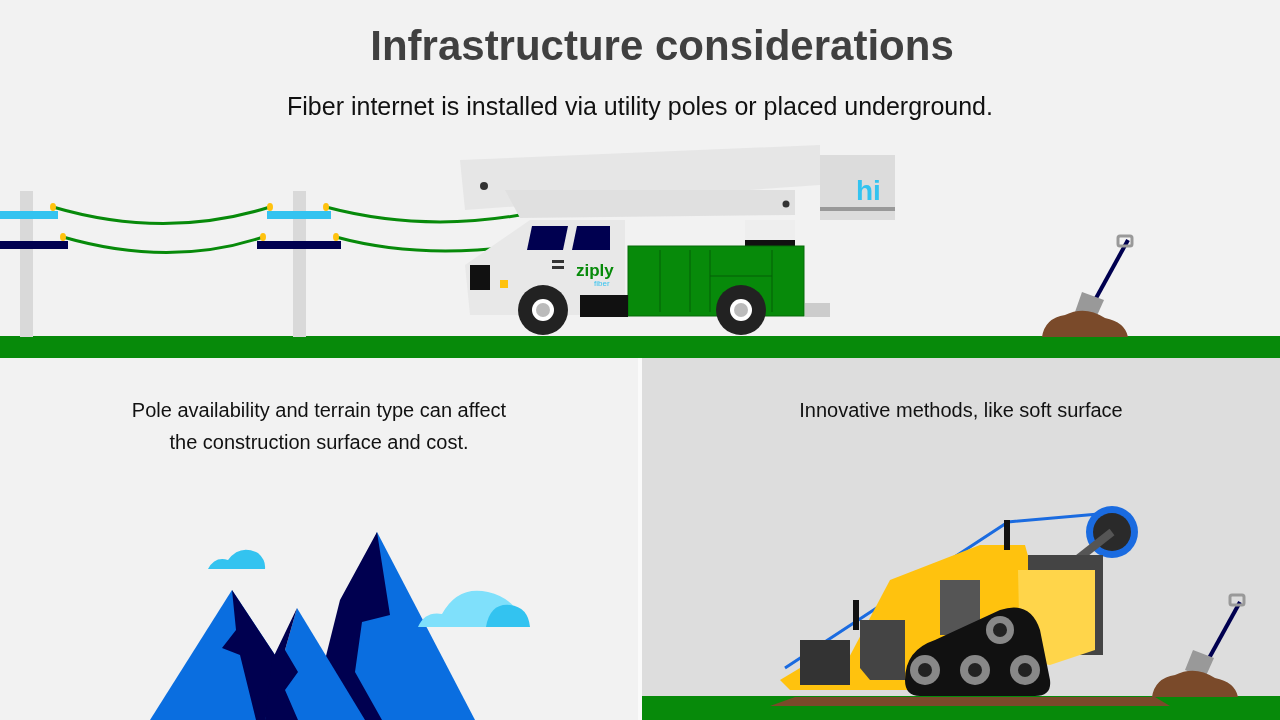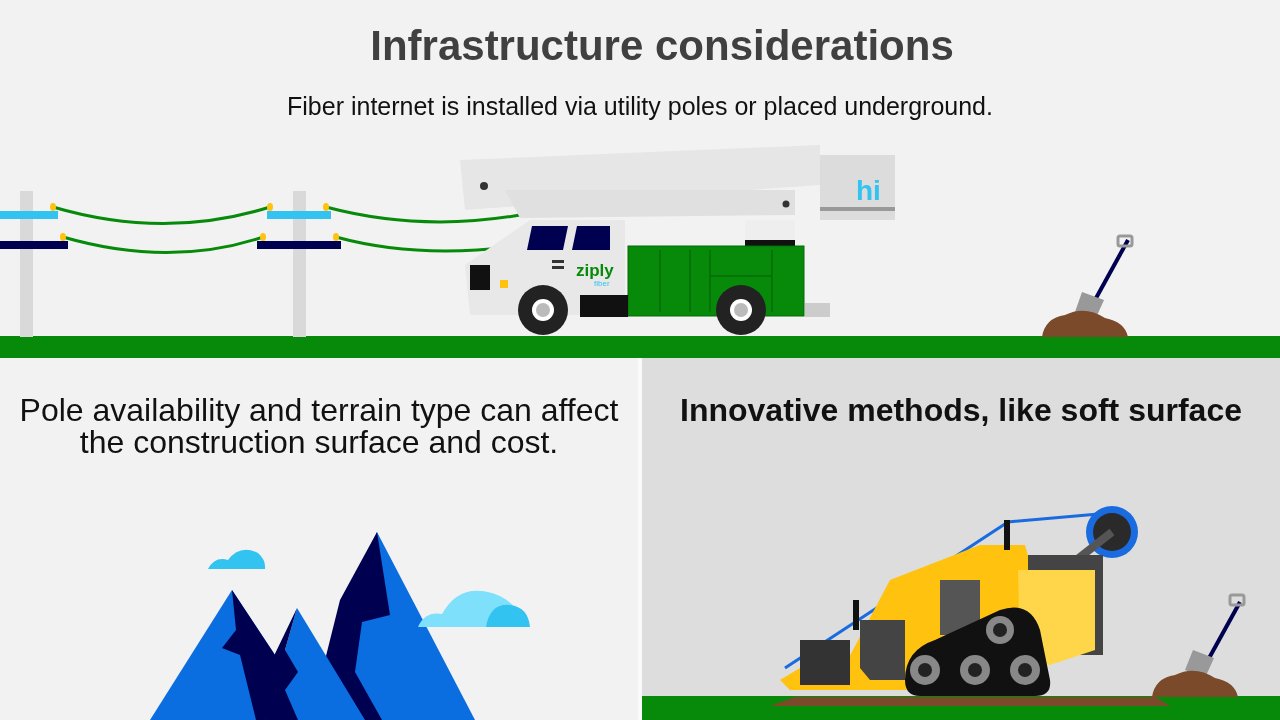--- a/index.html
+++ b/index.html
@@ -3,21 +3,21 @@
 <meta charset="utf-8">
 <style>
   html,body{margin:0;padding:0;}
   body{width:1280px;height:720px;overflow:hidden;background:#f2f2f2;font-family:"Liberation Sans",sans-serif;position:relative;}
   .top{position:absolute;left:0;top:0;width:1280px;height:358px;background:#f2f2f2;}
   .title{position:absolute;left:0;top:22px;width:1280px;text-align:center;font-size:42px;font-weight:bold;color:#404040;padding-left:22px;}
   .subtitle{position:absolute;left:0;top:92px;width:1280px;text-align:center;font-size:25px;color:#111;}
   .panel-left{position:absolute;left:0;top:358px;width:638px;height:362px;background:#f2f2f2;}
   .panel-right{position:absolute;left:642px;top:358px;width:638px;height:362px;background:#dddddd;}
   .divider{position:absolute;left:638px;top:358px;width:4px;height:362px;background:#fafafa;}
-  .ptext{position:absolute;text-align:center;font-size:32px;line-height:32px;color:#111;}
+  .ptext{position:absolute;text-align:center;font-size:20px;line-height:32px;color:#111;}
   svg{position:absolute;left:0;top:0;}
 </style>
 </head>
 <body>
 
 <div class="top"></div>
 <div class="title">Infrastructure considerations</div>
 <div class="subtitle">Fiber internet is installed via utility poles or placed underground.</div>
 
 <div class="panel-left"></div>
@@ -134,15 +134,15 @@
     <rect x="1230" y="595" width="14" height="10" rx="2" fill="none" stroke="#999" stroke-width="3"></rect>
     <polygon points="1193,650 1214,658 1205,678 1185,670" fill="#999"></polygon>
     <path d="M1152 697 Q1155 678 1175 675 Q1195 665 1215 678 Q1235 682 1238 697 Z" fill="#7a4a2a"></path>
   </g>
 </svg>
 
 <div class="ptext" style="left:0;top:394px;width:638px;">
   <div>Pole availability and terrain type can affect</div>
   <div>the construction surface and cost.</div>
 </div>
-<div class="ptext" style="left:642px;top:394px;width:638px;font-weight:bold;">
+<div class="ptext" style="left:642px;top:394px;width:638px;">
   <div>Innovative methods, like soft surface</div>
 </div>
 
 </body></html>

